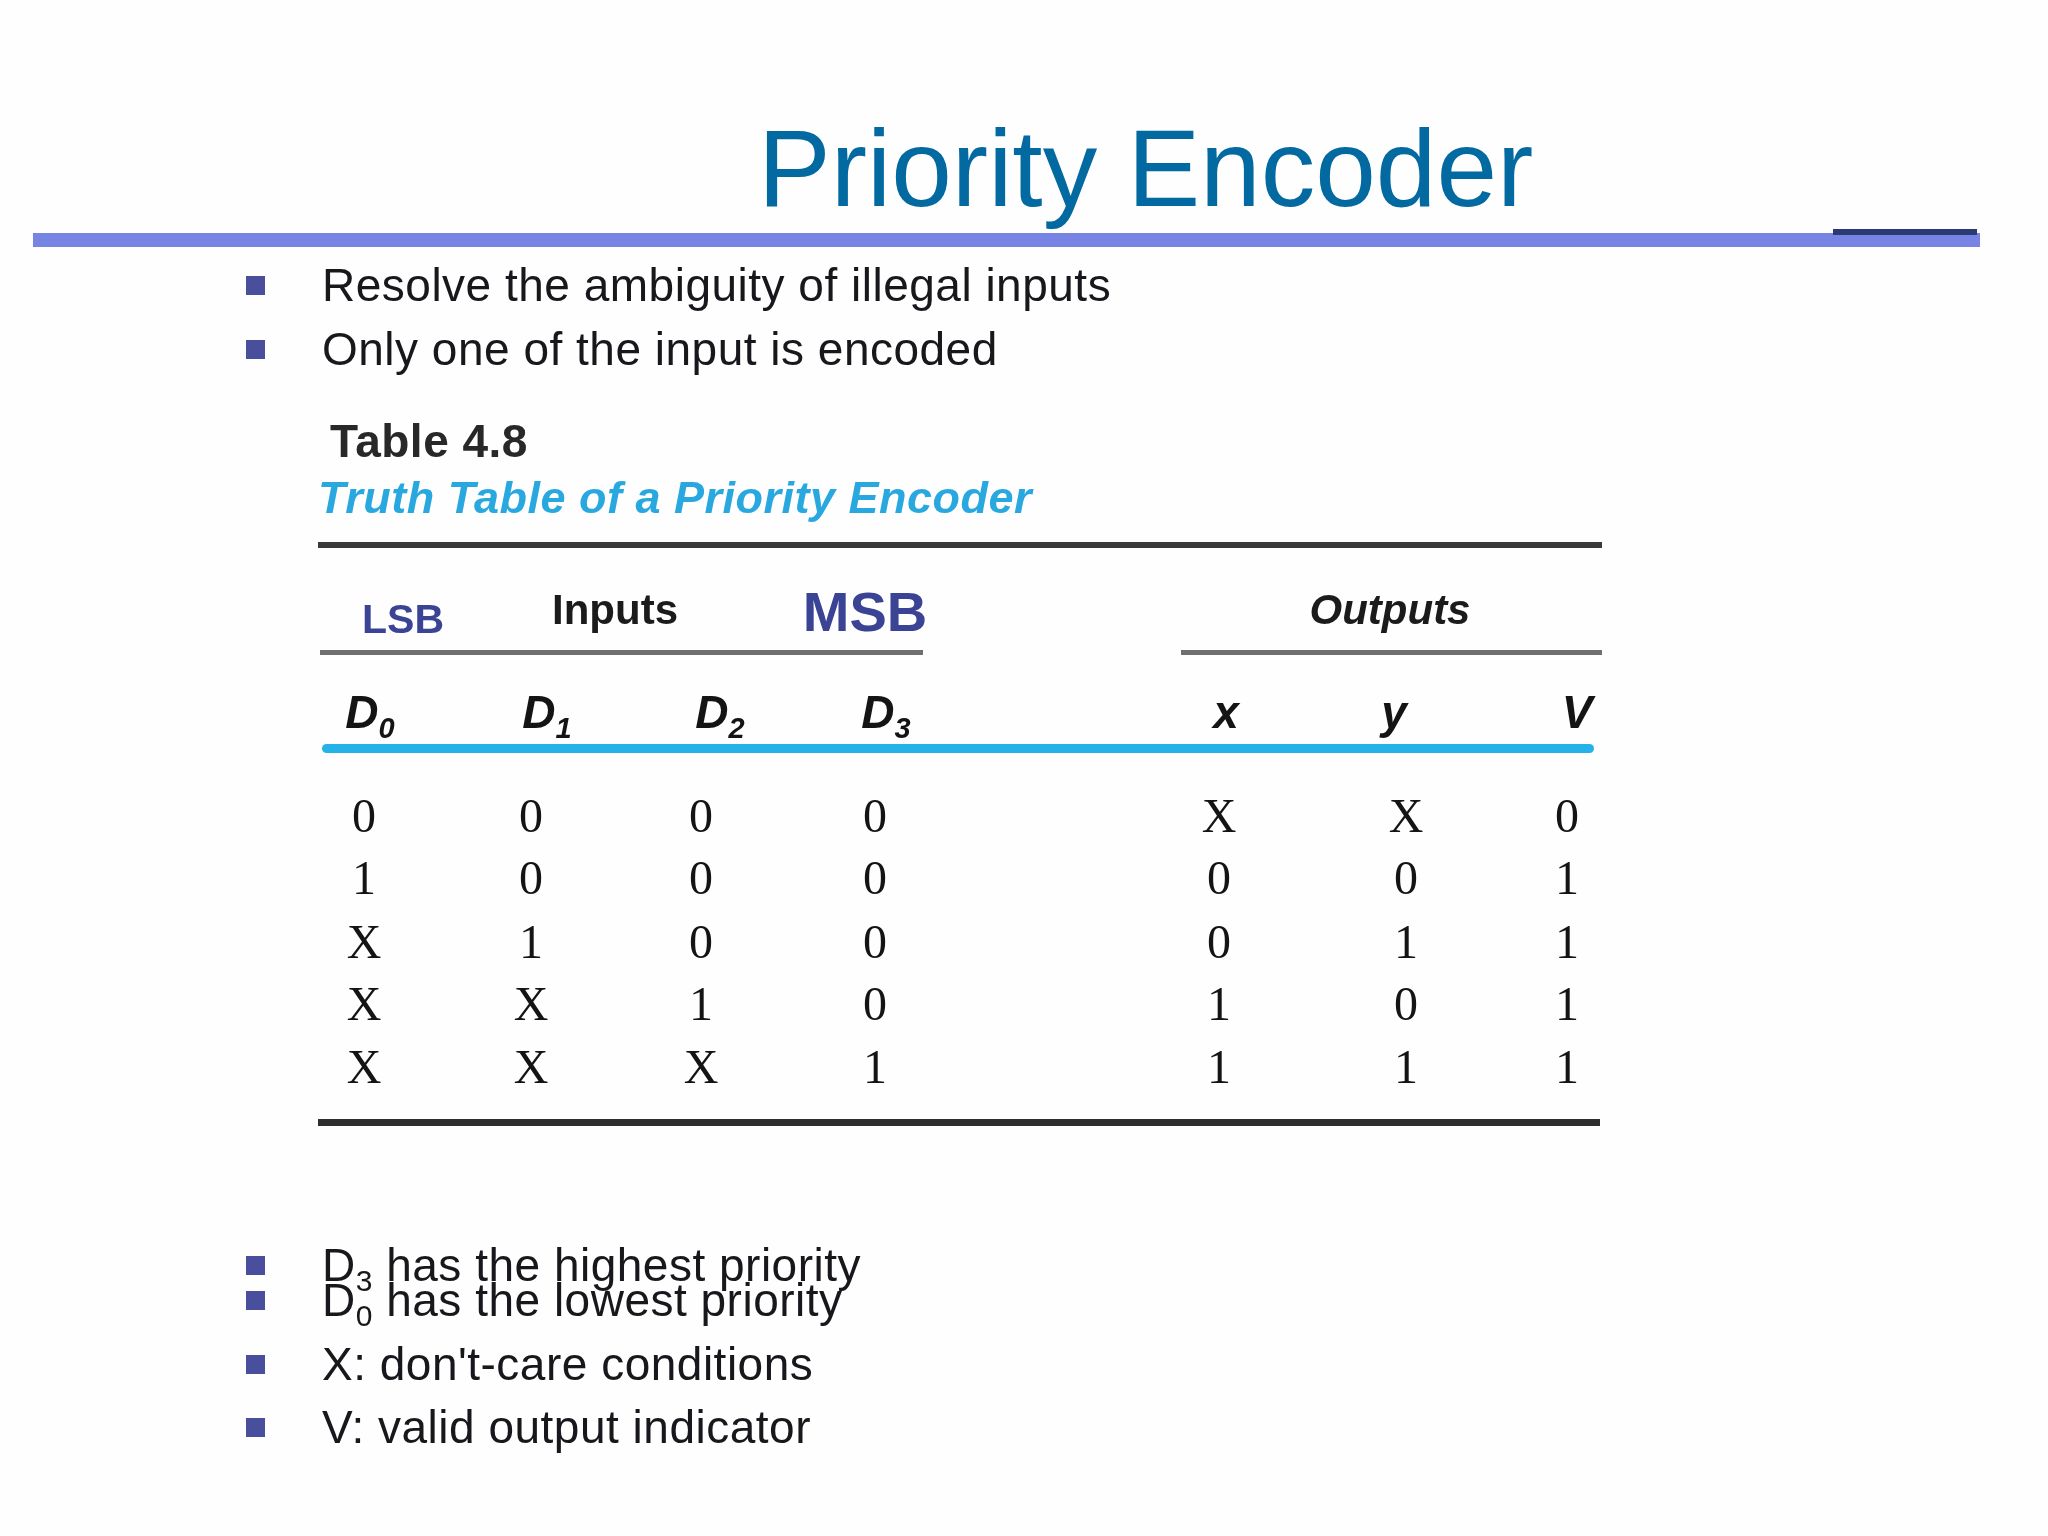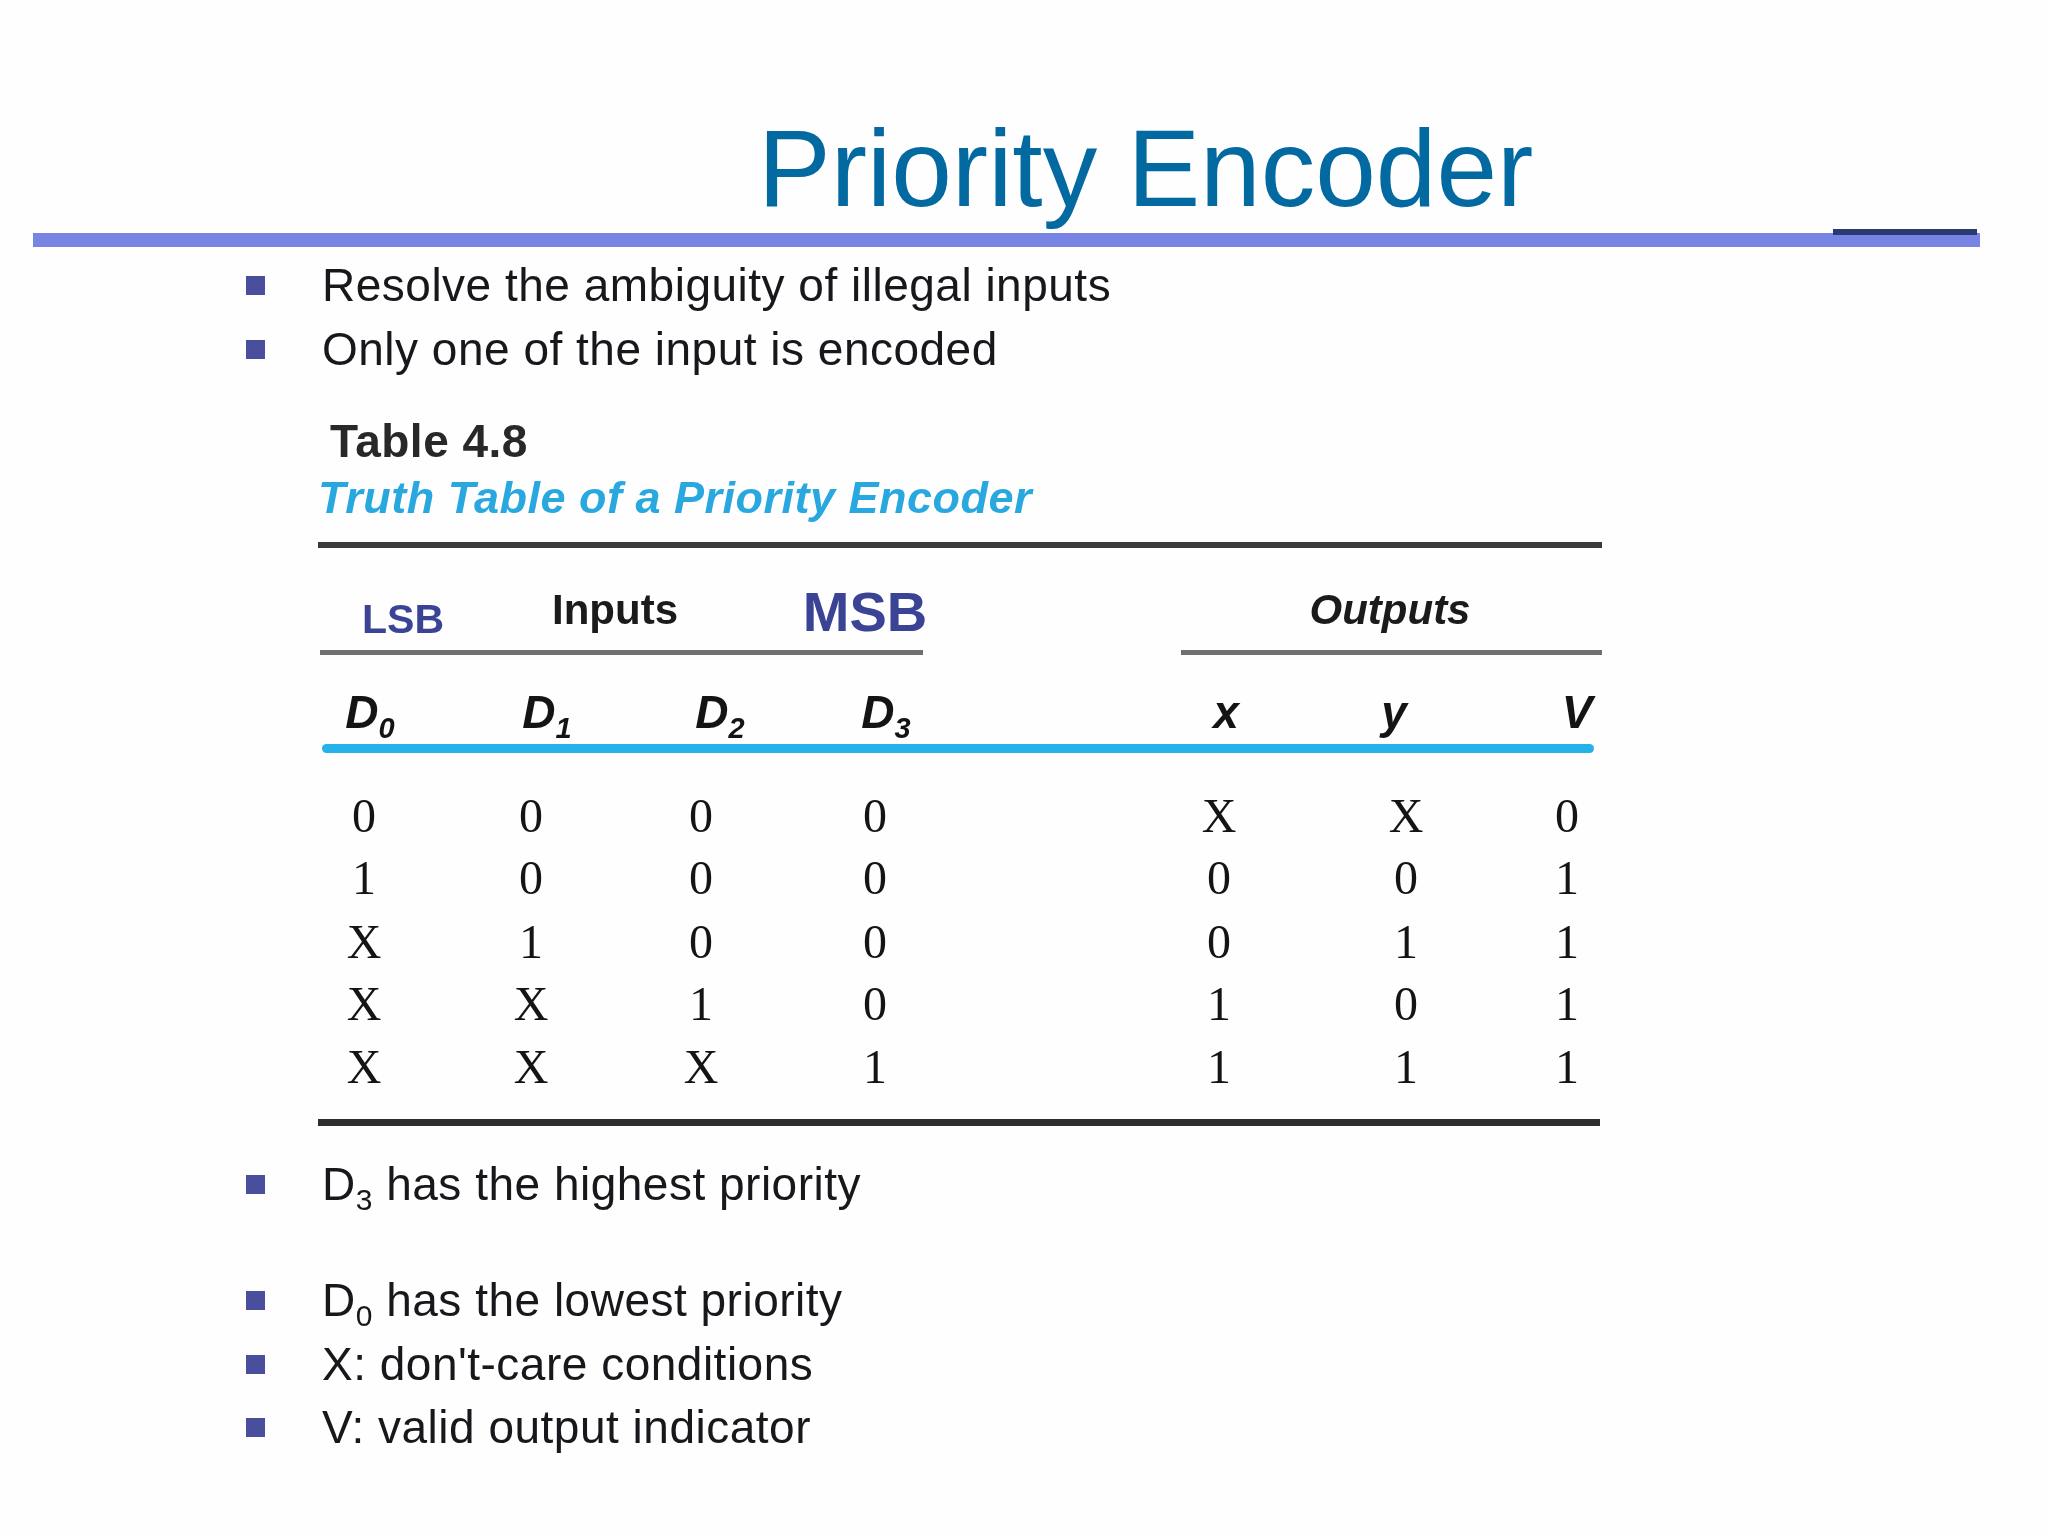--- a/index.html
+++ b/index.html
@@ -138,21 +138,21 @@
         <span class="tcell" style="left: 557px;">1</span>
         <span class="tcell" style="left: 901px;">1</span>
         <span class="tcell" style="left: 1088px;">1</span>
         <span class="tcell" style="left: 1249px;">1</span>
       </div>
     </div>
 
   <div class="rule rule-bottom"></div>
 
   <div id="bullets-bottom">
-      <div class="brow" style="top: 1153px;">
+      <div class="brow" style="top: 1234px;">
         <span class="bsq" style="background: rgb(74, 79, 157);"></span>
         <span class="btext">D<sub>3</sub> has the highest priority</span>
       </div>
       <div class="brow" style="top: 1269px;">
         <span class="bsq" style="background: rgb(74, 79, 157);"></span>
         <span class="btext">D<sub>0</sub> has the lowest priority</span>
       </div>
       <div class="brow" style="top: 1333px;">
         <span class="bsq" style="background: rgb(74, 79, 157);"></span>
         <span class="btext">X: don't-care conditions</span>

